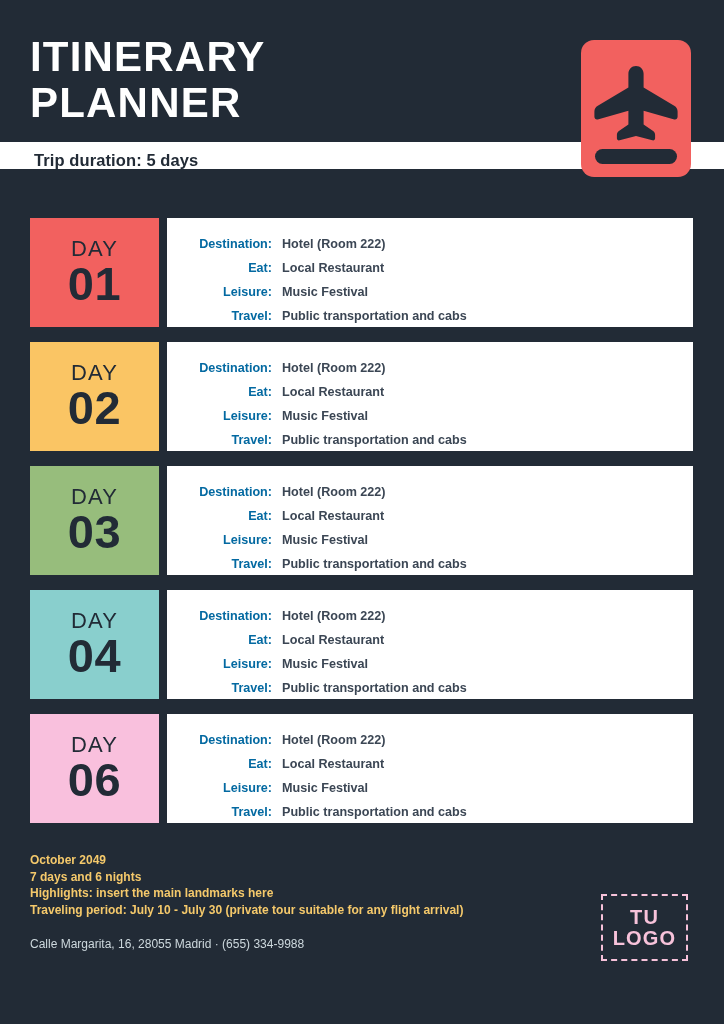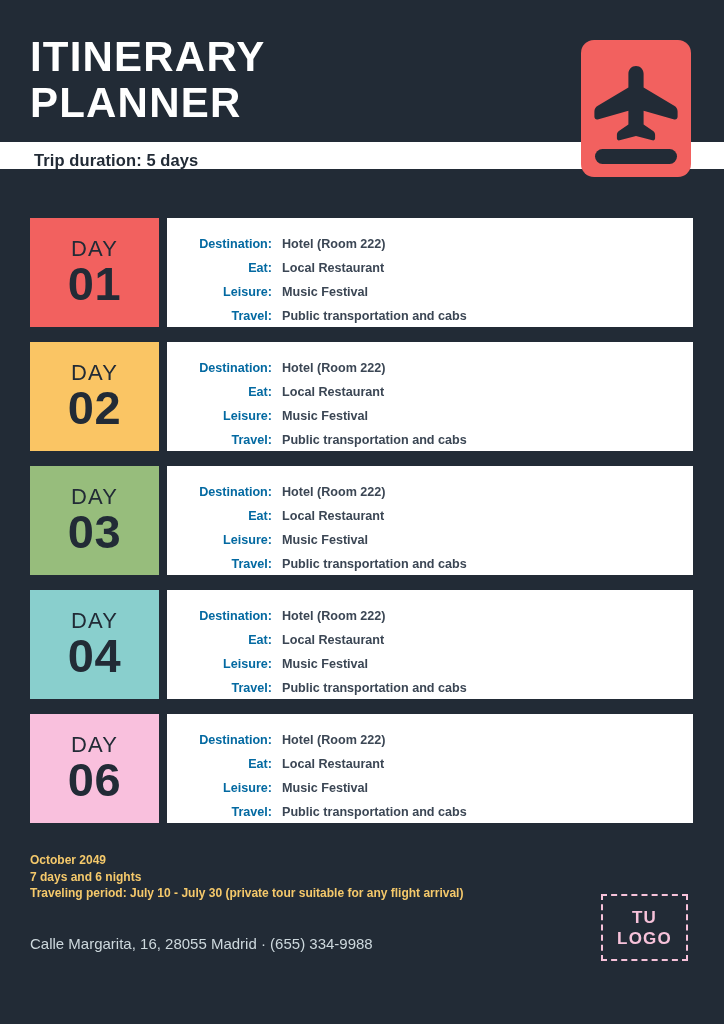--- a/index.html
+++ b/index.html
@@ -176,21 +176,21 @@
 
   #contact-block {
     position: absolute;
     left: 30px;
     top: 84px;
     width: 540px;
   }
 
   .contact-line {
     color: #cdd8dd;
-    font-size: 15px;
+    font-size: 12px;
     font-weight: normal;
     line-height: 24px;
     white-space: nowrap;
   }
 
   #disclaimer {
     position: absolute;
     left: 30px;
     top: 132px;
     color: #cdd8dd;
@@ -207,21 +207,21 @@
     height: 67px;
     border: 2px dashed #f7c2da;
     display: flex;
     flex-direction: column;
     align-items: center;
     justify-content: center;
   }
 
   .logo-line {
     color: #f7c2da;
-    font-size: 17px;
+    font-size: 20px;
     font-weight: bold;
     letter-spacing: 1.2px;
     line-height: 21px;
   }
 </style>
 </head>
 <body>
 
 <div id="page">
 
@@ -372,20 +372,21 @@
       </div>
     </div>
 
   </div>
 
   <div id="footer">
 
     <div id="trip-notes">
       <div class="note-line">October 2049</div>
       <div class="note-line">7 days and 6 nights</div>
+      <div class="note-line">Highlights: insert the main landmarks here</div>
       <div class="note-line">Traveling period: July 10 - July 30 (private tour suitable for any flight arrival)</div>
     </div>
 
     <div id="contact-block">
       <div class="contact-line">Calle Margarita, 16, 28055 Madrid · (655) 334-9988</div>
     </div>
 
 
     <div id="logo-box">
       <div class="logo-line">TU</div>

